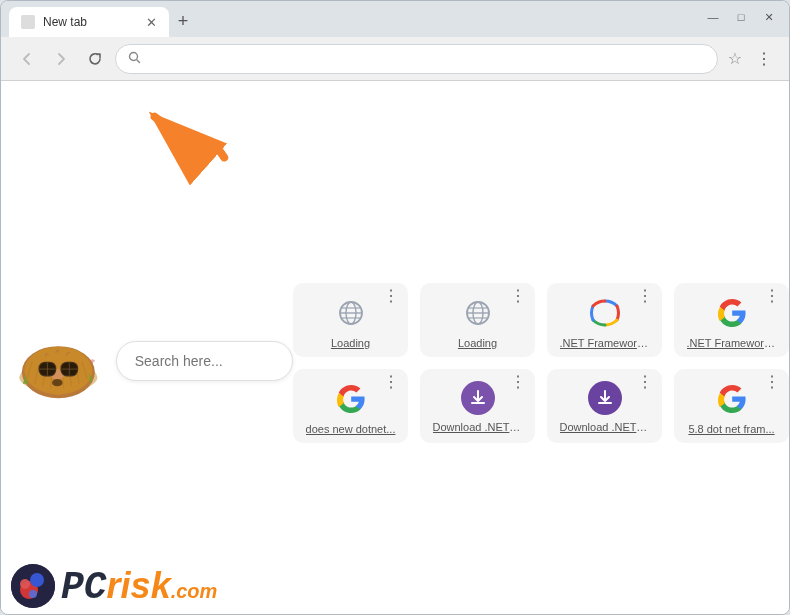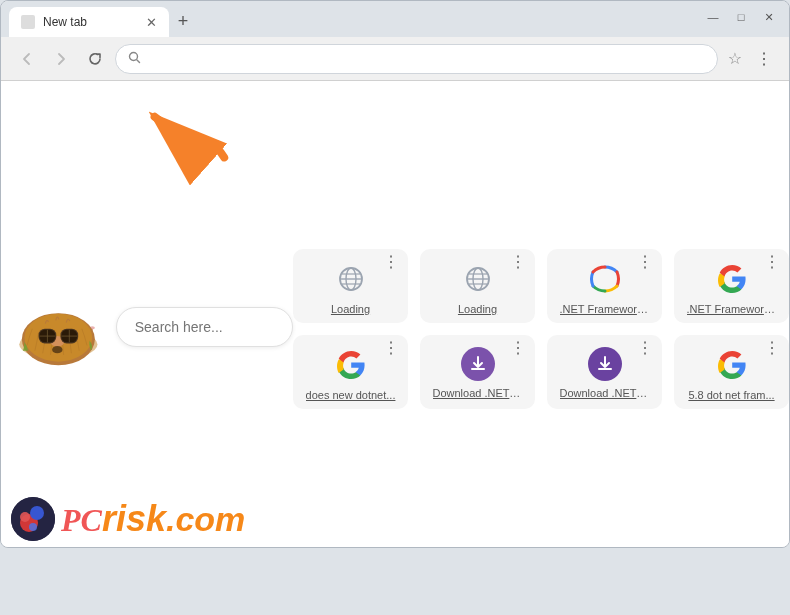--- a/index.html
+++ b/index.html
@@ -5,21 +5,21 @@
     * { box-sizing: border-box; margin: 0; padding: 0; }
     body {
       font-family: 'Segoe UI', Arial, sans-serif;
       background: #dee3e8;
       width: 790px;
       height: 615px;
       overflow: hidden;
     }
     .browser-window {
       width: 790px;
-      height: 548px;
+      height: 615px;
       background: #f0f0f0;
       border: 1.5px solid #b0b8c1;
       border-radius: 8px;
       overflow: hidden;
       display: flex;
       flex-direction: column;
     }
     
     .title-bar {
       background: #dee3e8;
@@ -514,20 +514,20 @@
       <div class="pcrisk-logo-circle">
         <svg width="44" height="44" viewBox="0 0 44 44">
           <circle cx="22" cy="22" r="22" fill="#0d0d2e"></circle>
           <circle cx="18" cy="26" r="9" fill="#cc2222"></circle>
           <circle cx="26" cy="16" r="7" fill="#2244cc"></circle>
           <circle cx="14" cy="20" r="5" fill="#dd4444" opacity="0.9"></circle>
           <circle cx="22" cy="30" r="4" fill="#3366ee" opacity="0.8"></circle>
         </svg>
       </div>
       <div style="display:flex;align-items:baseline;gap:0">
-        <span class="pcrisk-text" style="font-size:32px;font-weight:900;color:#ef4444;font-style:italic;font-family:Liberation Serif, serif">PC</span>
+        <span class="pcrisk-text" style="font-size:38px;font-weight:900;color:#0f172a;font-style:italic;font-family:Liberation Mono, monospace">PC</span>
         <span class="pcrisk-com" style="font-size:36px;font-weight:900;color:#f57c00;font-style:italic;font-family:Arial Black,sans-serif">risk</span>
-        <span class="pcrisk-com" style="font-size:34px;font-weight:900;color:#f57c00;font-style:italic;font-family:Arial Black,sans-serif">.com</span>
+        <span class="pcrisk-com" style="font-size:20px;font-weight:900;color:#f57c00;font-style:italic;font-family:Arial Black,sans-serif">.com</span>
       </div>
     </div>
 
   </div>
 </div>
 
 </body></html>

